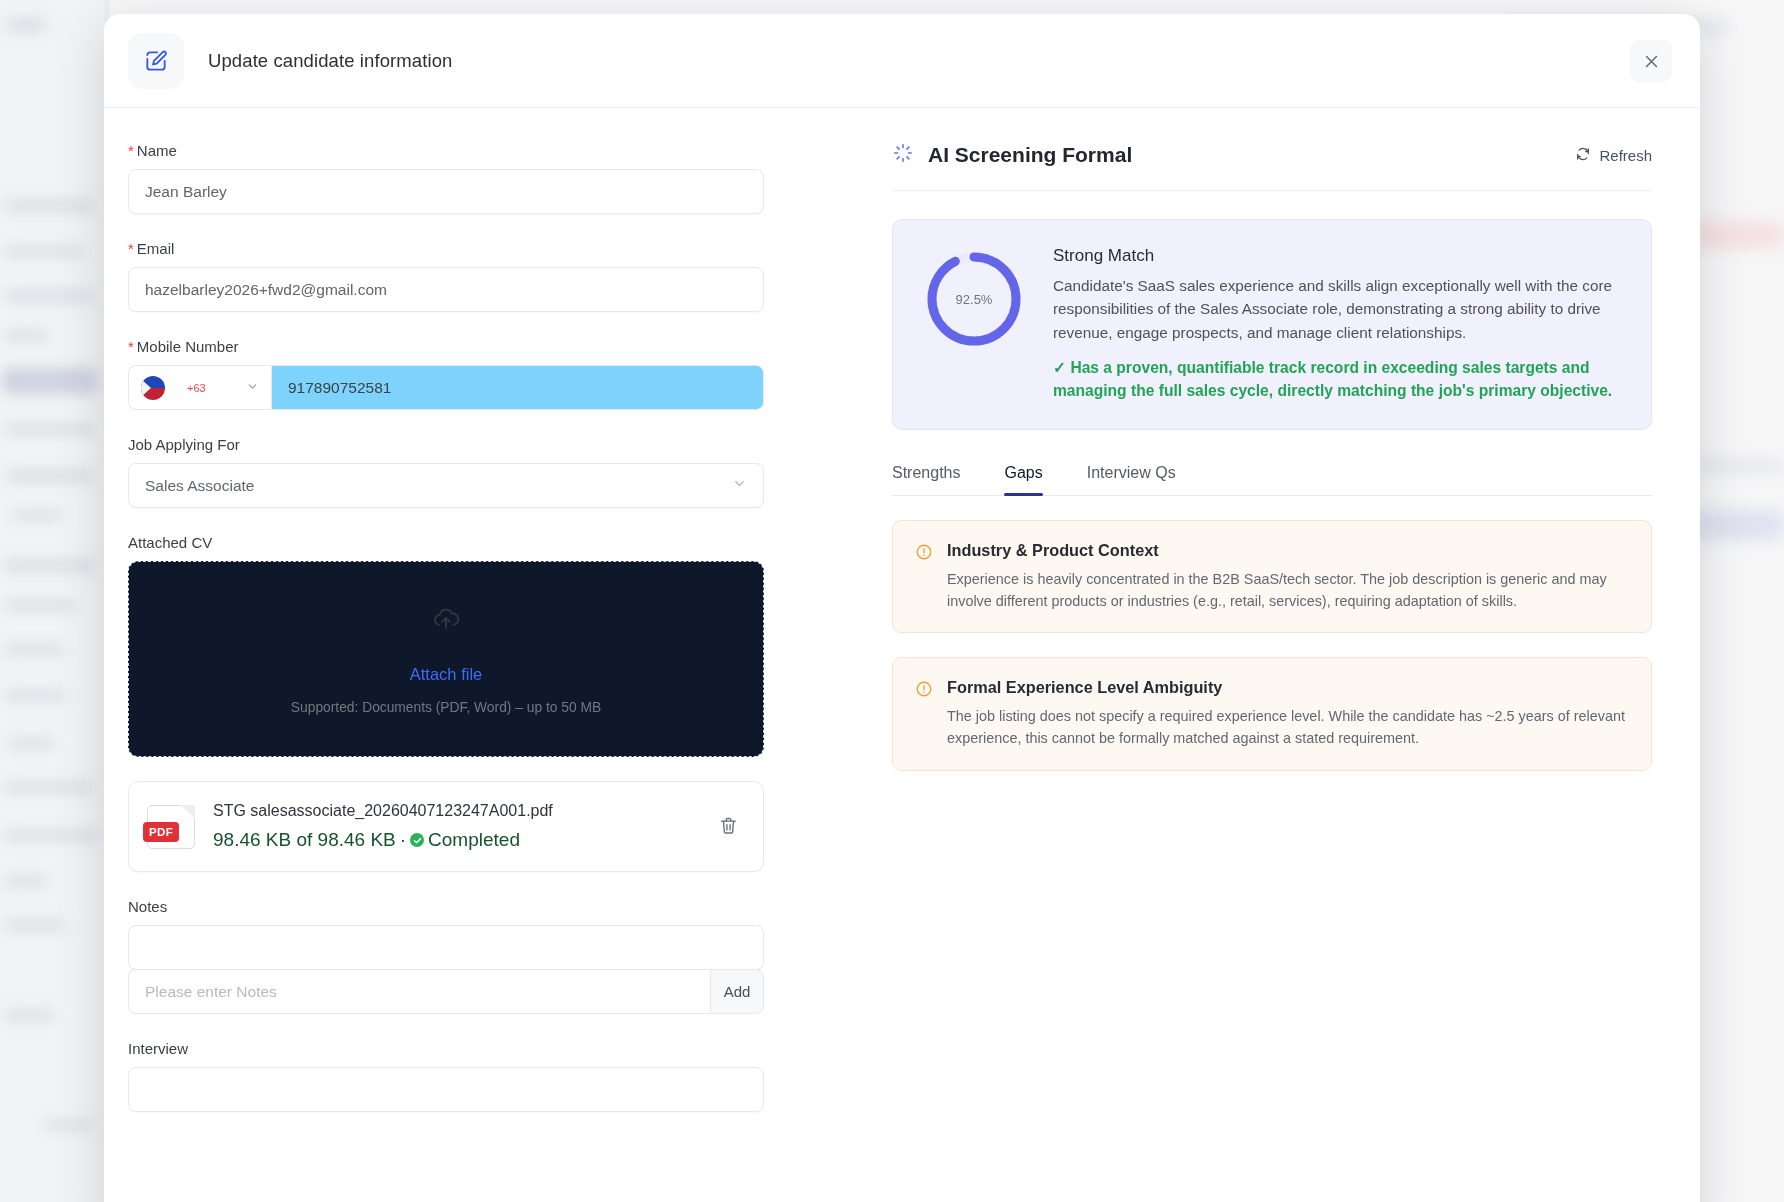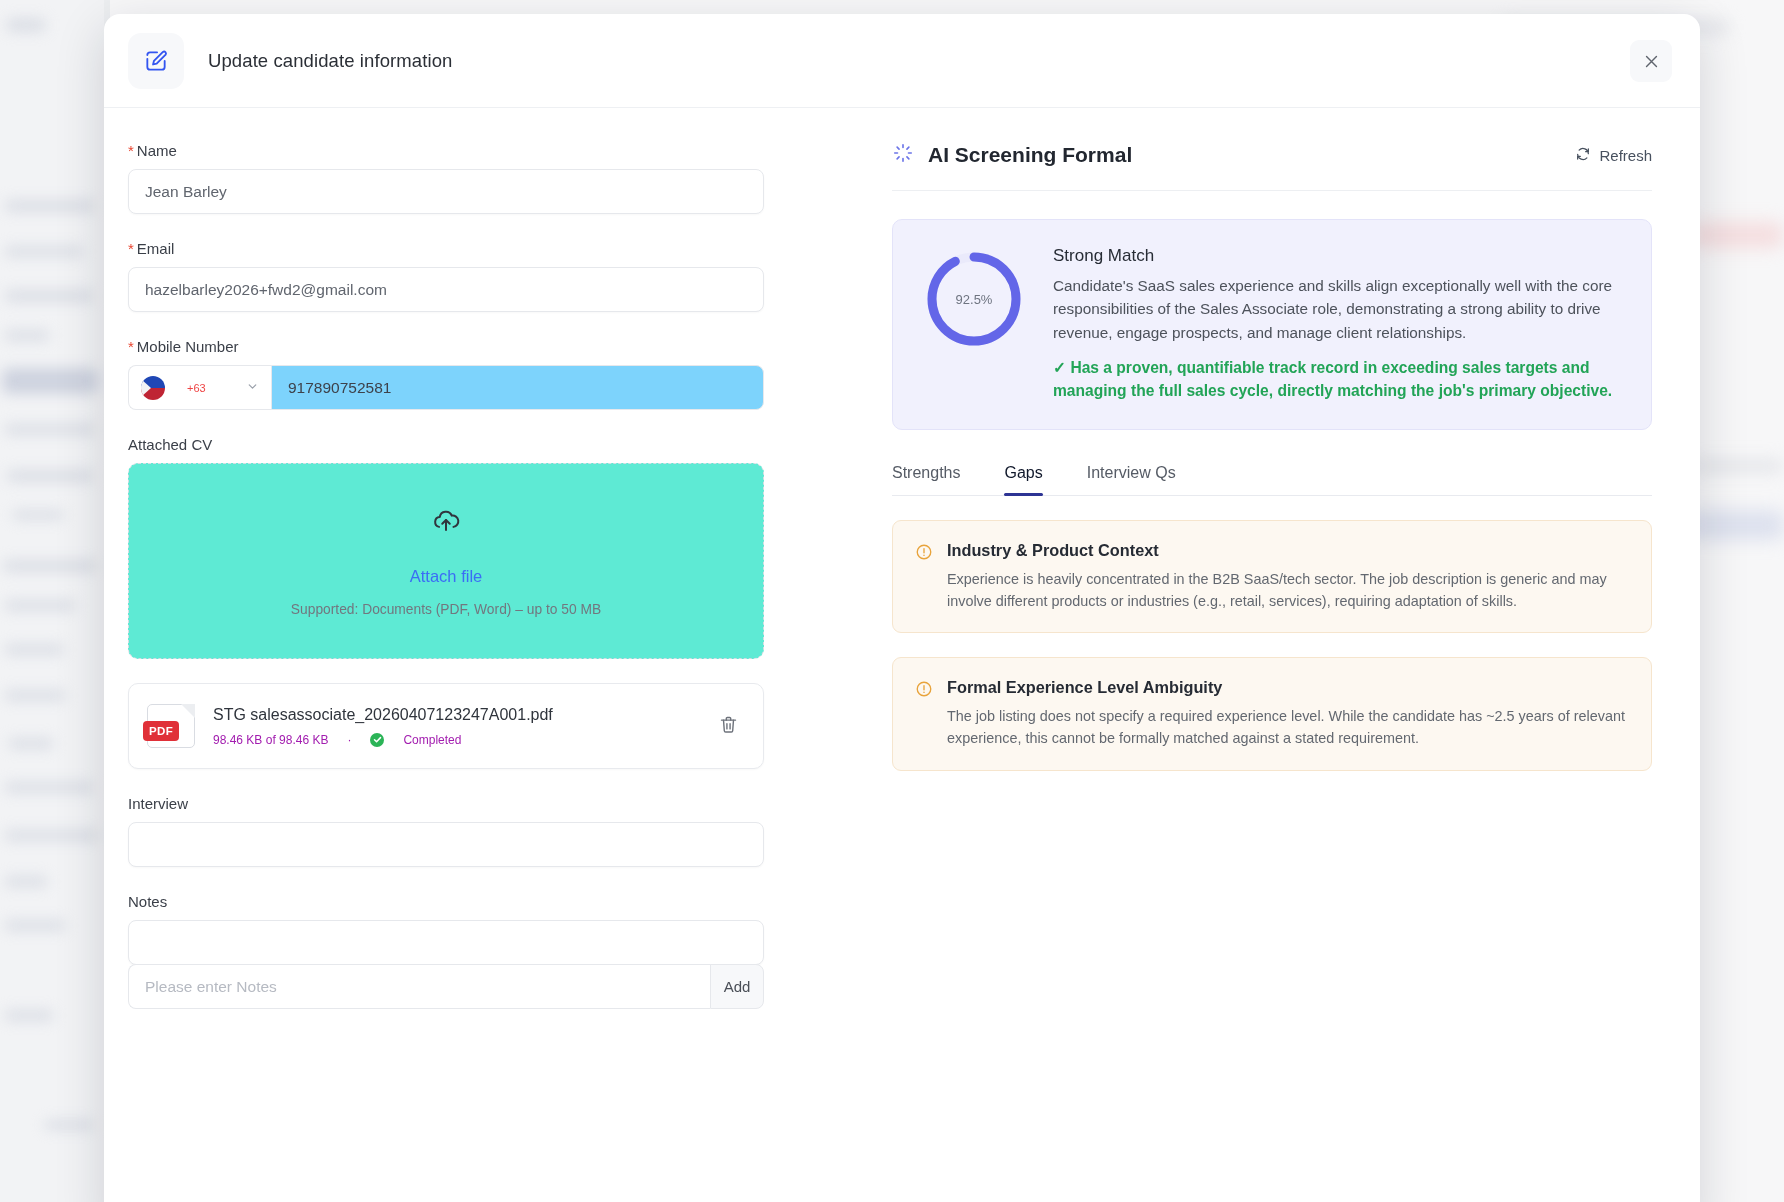--- a/index.html
+++ b/index.html
@@ -109,21 +109,21 @@
     padding: 0 16px; display: flex; align-items: center;
     font-size: 15.5px; color: #60656e; cursor: pointer;
     box-shadow: 0 1px 2px rgba(16,24,40,.03);
   }
   .select .sel-caret { margin-left: auto; color: #a9aeb7; }
 
   
   .dropzone {
     width: 636px; height: 196px;
     border: 1.6px dashed #d8dce3; border-radius: 10px;
-    background: #5eead4;
+    background: #0f172a;
     display: flex; flex-direction: column; align-items: center; justify-content: center;
     cursor: pointer;
   }
   .dz-link { color: #3b6df5; font-size: 16.5px; margin-top: 28px; }
   .dz-sub { color: #72777f; font-size: 13.8px; margin-top: 16px; }
 
   .file-card {
     width: 636px; margin-top: 24px;
     border: 1px solid #e8eaee; border-radius: 10px;
     background: #fff; padding: 20px 18px;
@@ -142,21 +142,21 @@
     border-top: 14px solid #eceef1;
   }
   .pdf-badge {
     position: absolute; left: -4px; bottom: 7px;
     background: #e03038; color: #fff;
     font-size: 11.5px; font-weight: bold; letter-spacing: .4px;
     padding: 4px 6px; border-radius: 4px;
   }
   .file-meta { margin-left: 18px; flex: 1; }
   .file-name { font-size: 16px; color: #2f343c; }
-  .file-sub { font-size: 12px; color: #a21caf; margin-top: 9px; display: flex; align-items: center; gap: 19px; }
+  .file-sub { font-size: 19px; color: #14532d; margin-top: 9px; display: flex; align-items: center; gap: 4px; }
   .ok-dot { width: 14px; height: 14px; border-radius: 50%; background: #2bb457; display:inline-flex; align-items:center; justify-content:center; flex:none; }
   .trash-btn { background: none; border: none; cursor: pointer; padding: 6px; color: #6d727b; }
 
   .note-input-row { width: 636px; display: flex; margin-top: -1px; }
   .note-input {
     flex: 1; height: 45px;
     border: 1px solid #e6e8ec; border-right: none; border-radius: 8px 0 0 8px;
     background: #fff; padding: 0 16px; display: flex; align-items: center;
     font-size: 15.5px; color: #b6bac2;
   }
@@ -291,20 +291,31 @@
             <span class="cc-caret">
               <svg width="13" height="13" viewBox="0 0 24 24" fill="none" stroke="currentColor" stroke-width="2.2" stroke-linecap="round" stroke-linejoin="round">
                   <path d="M6 9l6 6 6-6"></path>
                 </svg>
             </span>
           </div>
           <div class="phone-num">917890752581</div>
         </div>
       </div>
 
+      <div class="field">
+        <label class="field-label">Job Applying For</label>
+        <div class="select">
+          <span>Sales Associate</span>
+          <span class="sel-caret">
+            <svg width="15" height="15" viewBox="0 0 24 24" fill="none" stroke="currentColor" stroke-width="2" stroke-linecap="round" stroke-linejoin="round">
+                <path d="M6 9l6 6 6-6"></path>
+              </svg>
+          </span>
+        </div>
+      </div>
 
       <div class="field">
         <label class="field-label">Attached CV</label>
         <div class="dropzone">
           <span>
             <svg width="30" height="30" viewBox="0 0 24 24" fill="none" stroke="#30353d" stroke-width="1.6" stroke-linecap="round" stroke-linejoin="round">
               <path d="M6.5 17.5A4 4 0 0 1 7 9.6a5 5 0 0 1 9.6-1.1A3.7 3.7 0 0 1 18 17.5"></path>
               <path d="M12 20v-8"></path>
                 <path d="M9 15l3-3 3 3"></path>
             </svg>
@@ -337,31 +348,31 @@
               <path d="M4 7h16"></path>
                 <path d="M9.5 7V5.2A1.2 1.2 0 0 1 10.7 4h2.6a1.2 1.2 0 0 1 1.2 1.2V7"></path>
               <path d="M6.3 7l.9 12.1a1.5 1.5 0 0 0 1.5 1.4h6.6a1.5 1.5 0 0 0 1.5-1.4L17.7 7"></path>
               <path d="M10.2 11v6M13.8 11v6"></path>
             </svg>
           </button>
         </div>
       </div>
 
       <div class="field">
-        <label class="field-label">Interview</label>
-        <div class="input"></div>
-      </div>
-
-      <div class="field">
         <label class="field-label">Notes</label>
         <div class="input"></div>
         <div class="note-input-row">
           <div class="note-input">Please enter Notes</div>
           <button class="note-add">Add</button>
         </div>
+      </div>
+
+      <div class="field">
+        <label class="field-label">Interview</label>
+        <div class="input"></div>
       </div>
 
     </div>
 
     <div class="col-right">
 
       <div class="ai-head">
         <span>
           <svg width="22" height="22" viewBox="0 0 24 24" fill="none" stroke="#6b74e8" stroke-width="1.8" stroke-linecap="round">
             <path d="M12 3v3M12 18v3M3 12h3M18 12h3"></path>

